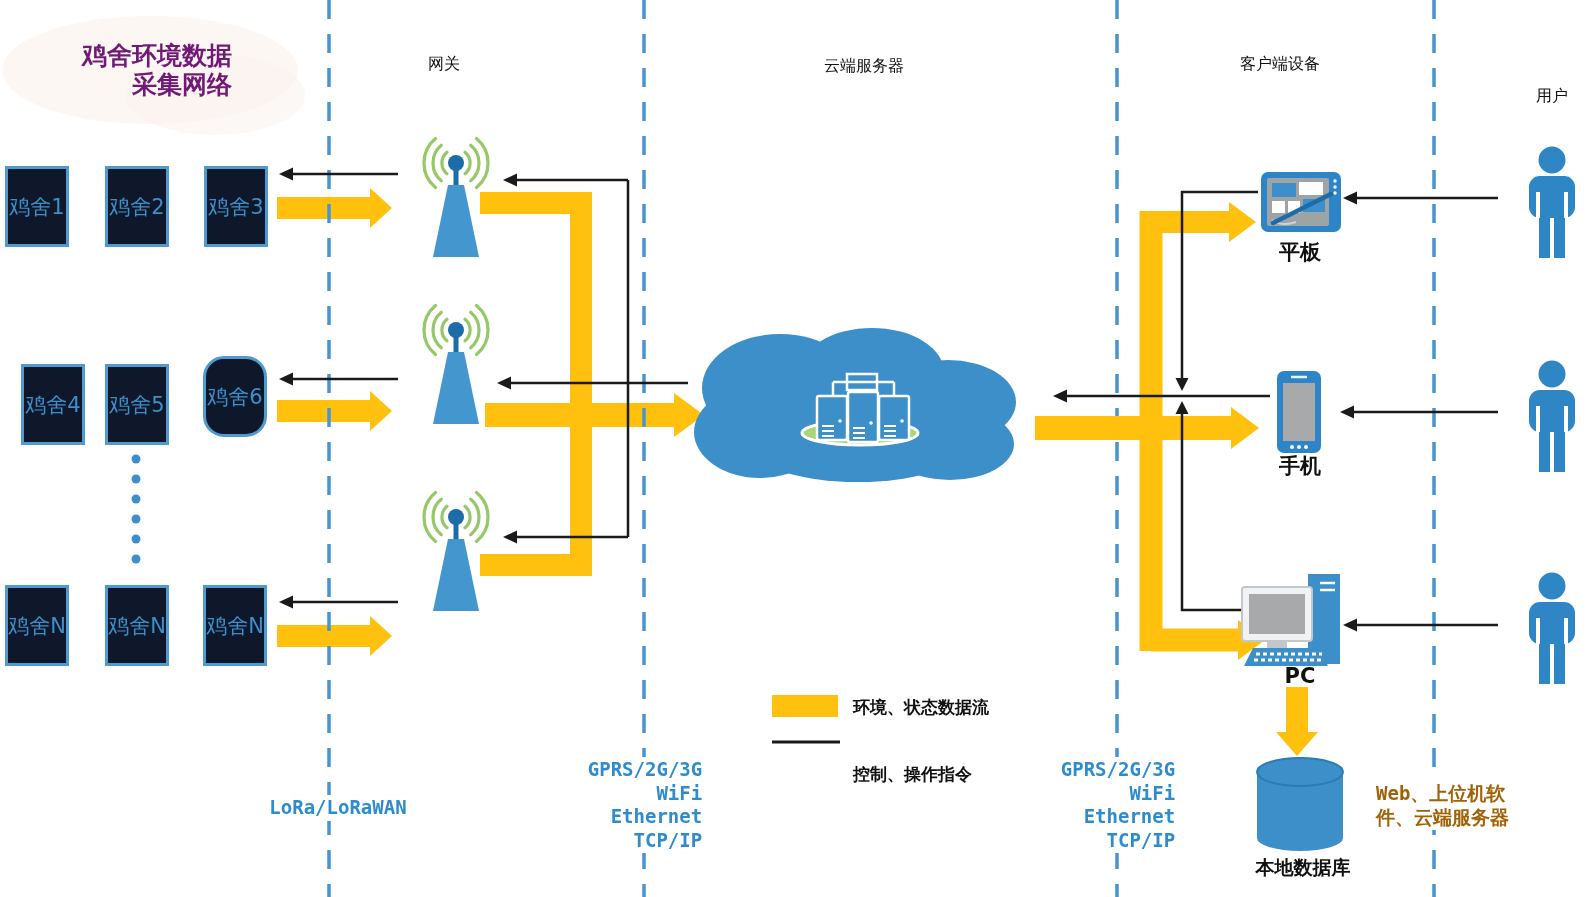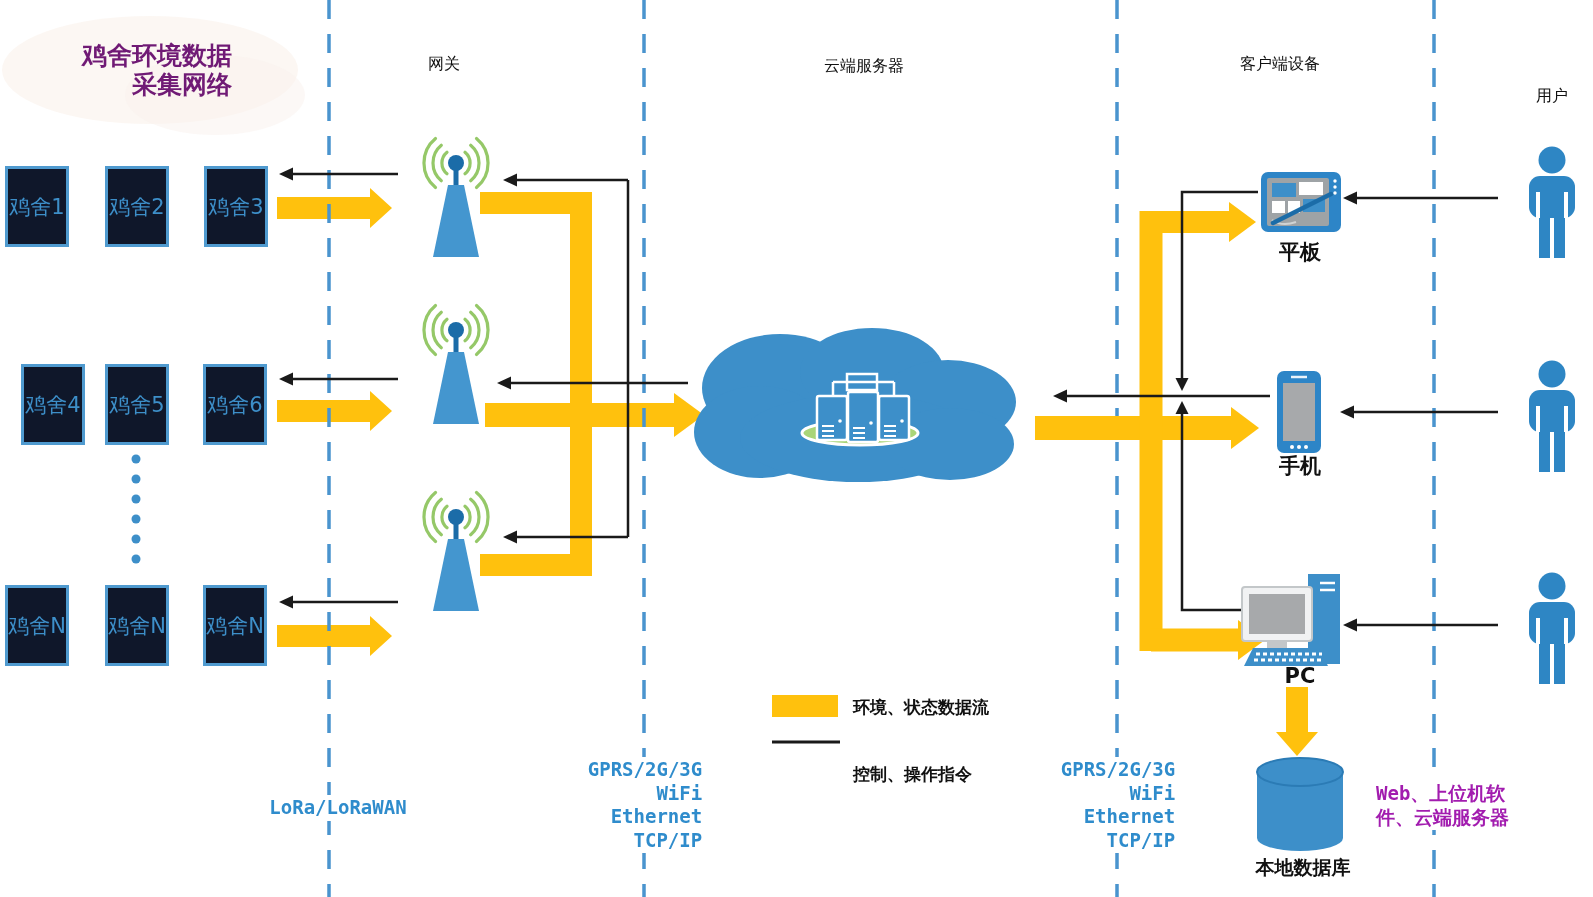--- a/index.html
+++ b/index.html
@@ -9,21 +9,21 @@
   .txt{position:absolute;z-index:2;white-space:nowrap;}
   .hdr{font-weight:normal;font-size:16px;color:#111;transform:translateX(-50%);}
   .hdr-main{font-weight:bold;font-size:25px;color:#701a75;text-align:right;line-height:29px;
             transform:translateX(-50%);}
   .dev-lbl{font-weight:bold;font-size:21px;color:#111;transform:translateX(-50%);}
   .db-lbl{font-weight:bold;font-size:19px;color:#111;transform:translateX(-50%);}
   .tech{font-family:"DejaVu Sans Mono",monospace;font-weight:bold;font-size:19px;
         color:#2F8CCC;background:#fff;padding:1px 7px;text-align:right;line-height:23.5px;
         transform:translateX(-50%);}
   .tech-left{font-family:"DejaVu Sans Mono",monospace;font-weight:bold;font-size:19px;
-        color:#a21caf;background:#fff;padding:1px 4px;text-align:left;line-height:23.5px;}
+        color:#a16207;background:#fff;padding:1px 4px;text-align:left;line-height:23.5px;}
   .legend-txt{font-weight:bold;font-size:17px;color:#111;}
   .coop-box{position:absolute;z-index:2;width:58px;height:75px;border:3px solid #4F9ACF;
         background:#0f172a;color:#3D8FC9;display:flex;align-items:center;justify-content:center;
         font-size:21px;}
 </style>
 </head>
 <body>
 
 <div id="app">
 
@@ -248,21 +248,21 @@
 <div class="txt hdr" style="left:444px;top:54px;">网关</div>
 <div class="txt hdr" style="left:864px;top:56px;">云端服务器</div>
 <div class="txt hdr" style="left:1280px;top:54px;">客户端设备</div>
 <div class="txt hdr" style="left:1552px;top:42px;margin-top:44px;">用户</div>
 
 <div class="coop-box" style="left:5px;top:166px;">鸡舍1</div>
 <div class="coop-box" style="left:105px;top:166px;">鸡舍2</div>
 <div class="coop-box" style="left:192px;top:166px;margin-left:12px;">鸡舍3</div>
 <div class="coop-box" style="left:21px;top:364px;">鸡舍4</div>
 <div class="coop-box" style="left:105px;top:364px;">鸡舍5</div>
-<div class="coop-box" style="left:203px;top:364px;">鸡舍6</div>
+<div class="coop-box" style="left:203px;top:356px;border-radius:21px;">鸡舍6</div>
 <div class="coop-box" style="left:5px;top:585px;">鸡舍N</div>
 <div class="coop-box" style="left:105px;top:585px;">鸡舍N</div>
 <div class="coop-box" style="left:203px;top:585px;">鸡舍N</div>
 
 <div class="txt dev-lbl" style="left:1300px;top:238px;">平板</div>
 <div class="txt dev-lbl" style="left:1300px;top:452px;">手机</div>
 <div class="txt dev-lbl" style="left:1300px;top:664px;">PC</div>
 <div class="txt db-lbl" style="left:1303px;top:855px;">本地数据库</div>
 
 <div class="txt legend-txt" style="left:853px;top:696px;">环境、状态数据流</div>

